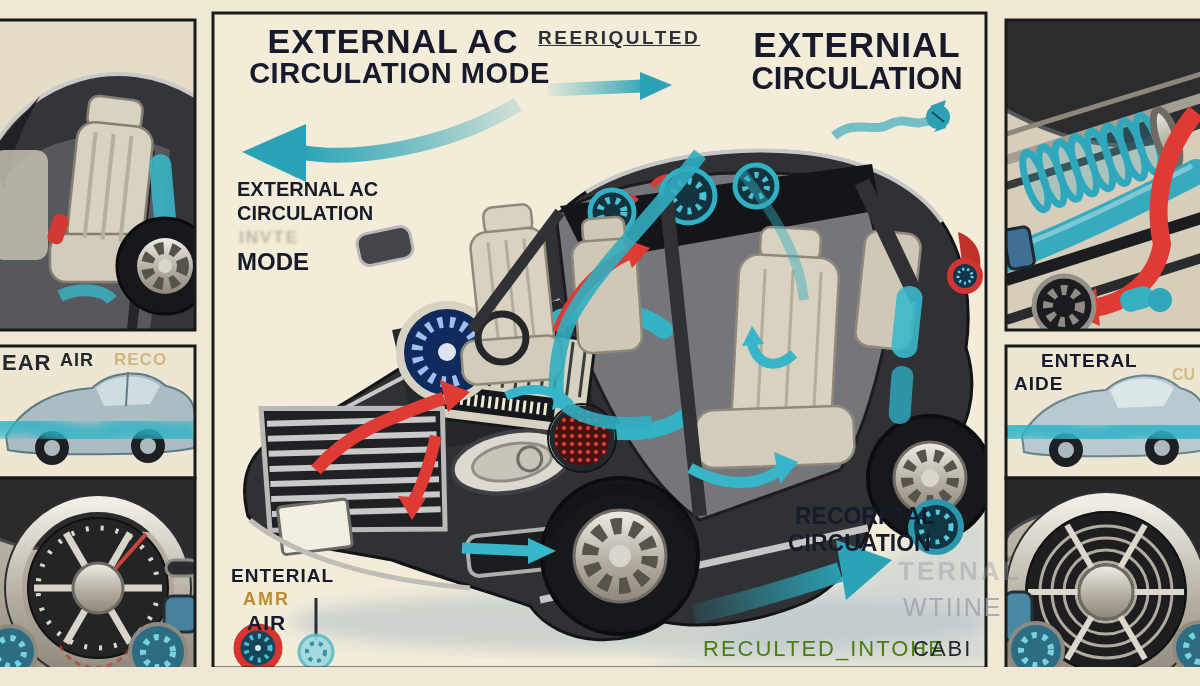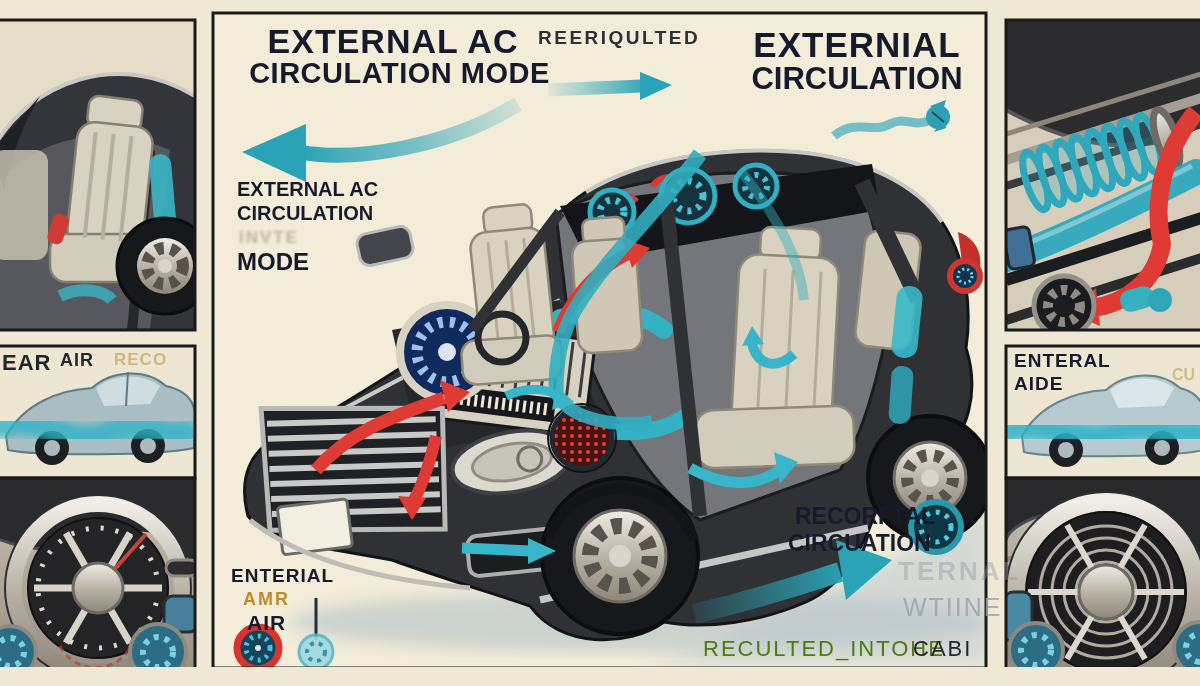--- a/index.html
+++ b/index.html
@@ -4,40 +4,40 @@
 <style>
   html,body{margin:0;padding:0;background:#efe8d4;}
   #stage{position:relative;width:1200px;height:667px;overflow:hidden;
          font-family:"Liberation Sans",sans-serif;background:#efe8d4;}
   #art{position:absolute;left:0;top:0;z-index:1;pointer-events:none;}
   .t{position:absolute;z-index:3;color:#171a2b;white-space:nowrap;
      font-family:"Liberation Sans",sans-serif;font-weight:800;}
   .ctr{text-align:center;}
   #title1{left:238px;top:22px;width:310px;font-size:34px;letter-spacing:1px;}
   #title2{left:222px;top:57px;width:355px;font-size:29px;letter-spacing:.5px;}
-  #recirc{left:538px;top:27px;font-size:19px;font-weight:700;letter-spacing:2.5px;color:#2e3038;}
+  #recirc{left:538px;top:27px;font-size:19px;font-weight:700;letter-spacing:2.5px;color:#2e3038;text-decoration:underline;}
   #rtitle1{left:737px;top:25px;width:240px;font-size:35px;letter-spacing:1px;}
   #rtitle2{left:727px;top:61px;width:260px;font-size:31px;}
   #side1{left:237px;top:178px;font-size:20px;}
   #side2{left:237px;top:202px;font-size:20px;}
   #sidef{left:239px;top:228px;font-size:17px;color:#8c8674;opacity:.55;filter:blur(1.6px);letter-spacing:2px;}
   #side3{left:237px;top:248px;font-size:24px;}
   #fa1{left:231px;top:565px;font-size:19px;letter-spacing:1px;}
   #fa2{left:243px;top:589px;font-size:18px;color:#bd8c2c;letter-spacing:2px;}
   #fa3{left:247px;top:611px;font-size:21px;letter-spacing:1px;}
   #rc1{left:795px;top:503px;font-size:23px;}
   #rc2{left:788px;top:530px;font-size:23px;}
   #ternal{left:898px;top:556px;font-size:26px;color:#8e939c;opacity:.4;letter-spacing:3px;font-weight:700;}
   #wtine{left:903px;top:593px;font-size:25px;color:#9aa0a8;opacity:.8;letter-spacing:2px;font-weight:400;}
   #cap1{left:703px;top:636px;font-size:22px;font-weight:400;letter-spacing:2px;color:#4d7c0f;}
   #cap2{left:913px;top:636px;font-size:22px;font-weight:400;letter-spacing:2px;color:#23252f;}
   #lm1{left:2px;top:350px;font-size:22px;letter-spacing:1px;color:#24262e;}
   #lm2{left:60px;top:350px;font-size:18px;letter-spacing:1px;color:#24262e;}
   #lm3{left:114px;top:350px;font-size:17px;color:#b98f3e;opacity:.55;letter-spacing:1px;}
-  #rm1{left:1014px;top:350px;font-size:19px;letter-spacing:1px;}
+  #rm1{left:1041px;top:350px;font-size:19px;letter-spacing:1px;}
   #rm2{left:1014px;top:373px;font-size:19px;letter-spacing:1px;}
   #rm3{left:1172px;top:350px;font-size:16px;color:#b98f3e;opacity:.5;margin-top:16px;}
 </style>
 </head>
 <body>
 
 <div id="stage">
 
 <svg id="art" width="1200" height="686" viewBox="0 0 1200 686">
   <defs>

